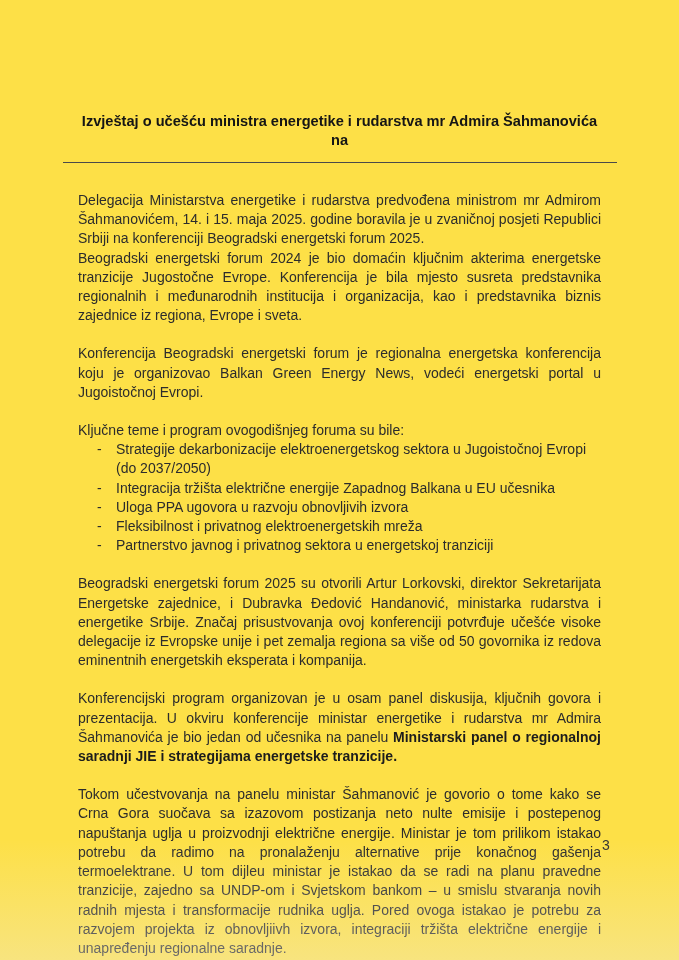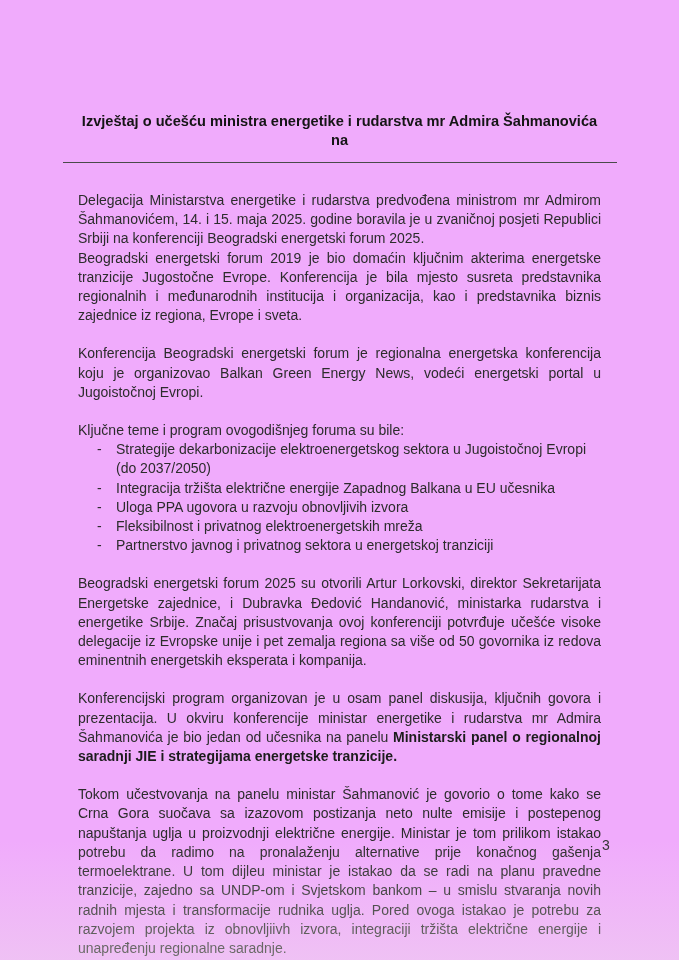--- a/index.html
+++ b/index.html
@@ -1,20 +1,20 @@
 <!DOCTYPE html>
 <html><head>
 <meta charset="utf-8">
 <style>
   html, body { margin: 0; padding: 0; background: #ffffff; }
   .page {
     position: relative;
     width: 679px;
     height: 960px;
-    background: #f0abfc;
+    background: #fde047;
     font-family: "Liberation Sans", "DejaVu Sans", sans-serif;
     color: #2c2c2c;
     overflow: hidden;
   }
   
   .page::after {
     content: "";
     position: absolute;
     left: 0; right: 0; bottom: 0;
     height: 120px;
@@ -84,21 +84,21 @@
     <div class="doc-title">
       <span class="t-line">Izvještaj o učešću ministra energetike i rudarstva mr Admira Šahmanovića na</span>
     </div>
 
     <hr class="rule">
 
     <div class="body-text">
 
       <p class="first-after-rule">Delegacija Ministarstva energetike i rudarstva predvođena ministrom mr Admirom Šahmanovićem, 14. i 15. maja 2025. godine boravila je u zvaničnoj posjeti Republici Srbiji na konferenciji Beogradski energetski forum 2025.</p>
 
-      <p class="joined">Beogradski energetski forum 2019 je bio domaćin ključnim akterima energetske tranzicije Jugostočne Evrope. Konferencija je bila mjesto susreta predstavnika regionalnih i međunarodnih institucija i organizacija, kao i predstavnika biznis zajednice iz regiona, Evrope i sveta.</p>
+      <p class="joined">Beogradski energetski forum 2024 je bio domaćin ključnim akterima energetske tranzicije Jugostočne Evrope. Konferencija je bila mjesto susreta predstavnika regionalnih i međunarodnih institucija i organizacija, kao i predstavnika biznis zajednice iz regiona, Evrope i sveta.</p>
 
       <p>Konferencija Beogradski energetski forum je regionalna energetska konferencija koju je organizovao Balkan Green Energy News, vodeći energetski portal u Jugoistočnoj Evropi.</p>
 
       <p class="list-intro">Ključne teme i program ovogodišnjeg foruma su bile:</p>
 
       <ul class="dash-list">
         <li>
           <span class="dash">-</span>
           <span>Strategije dekarbonizacije elektroenergetskog sektora u Jugoistočnoj Evropi (do 2037/2050)</span>
         </li>

